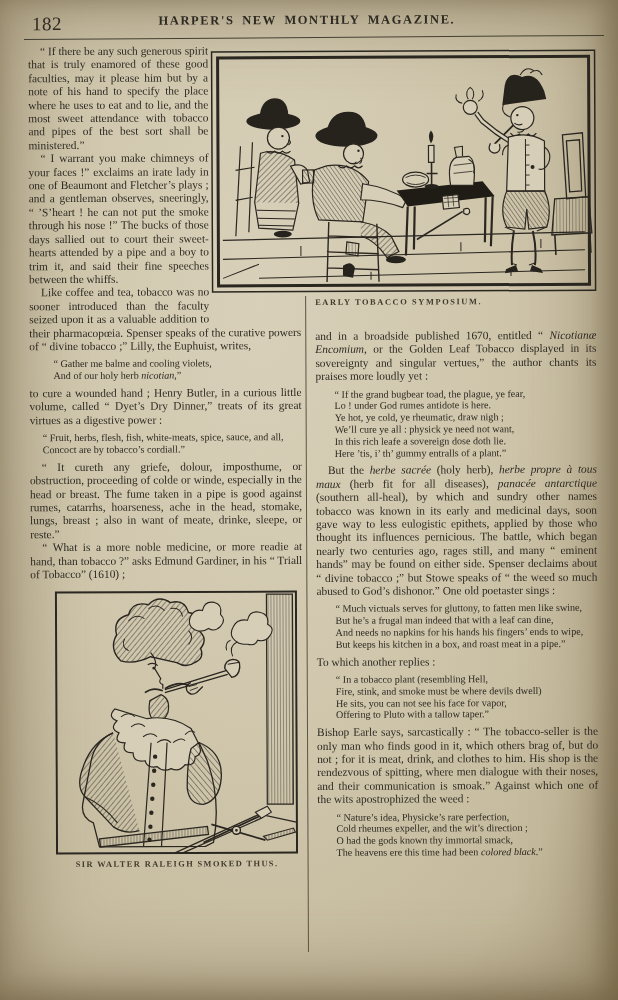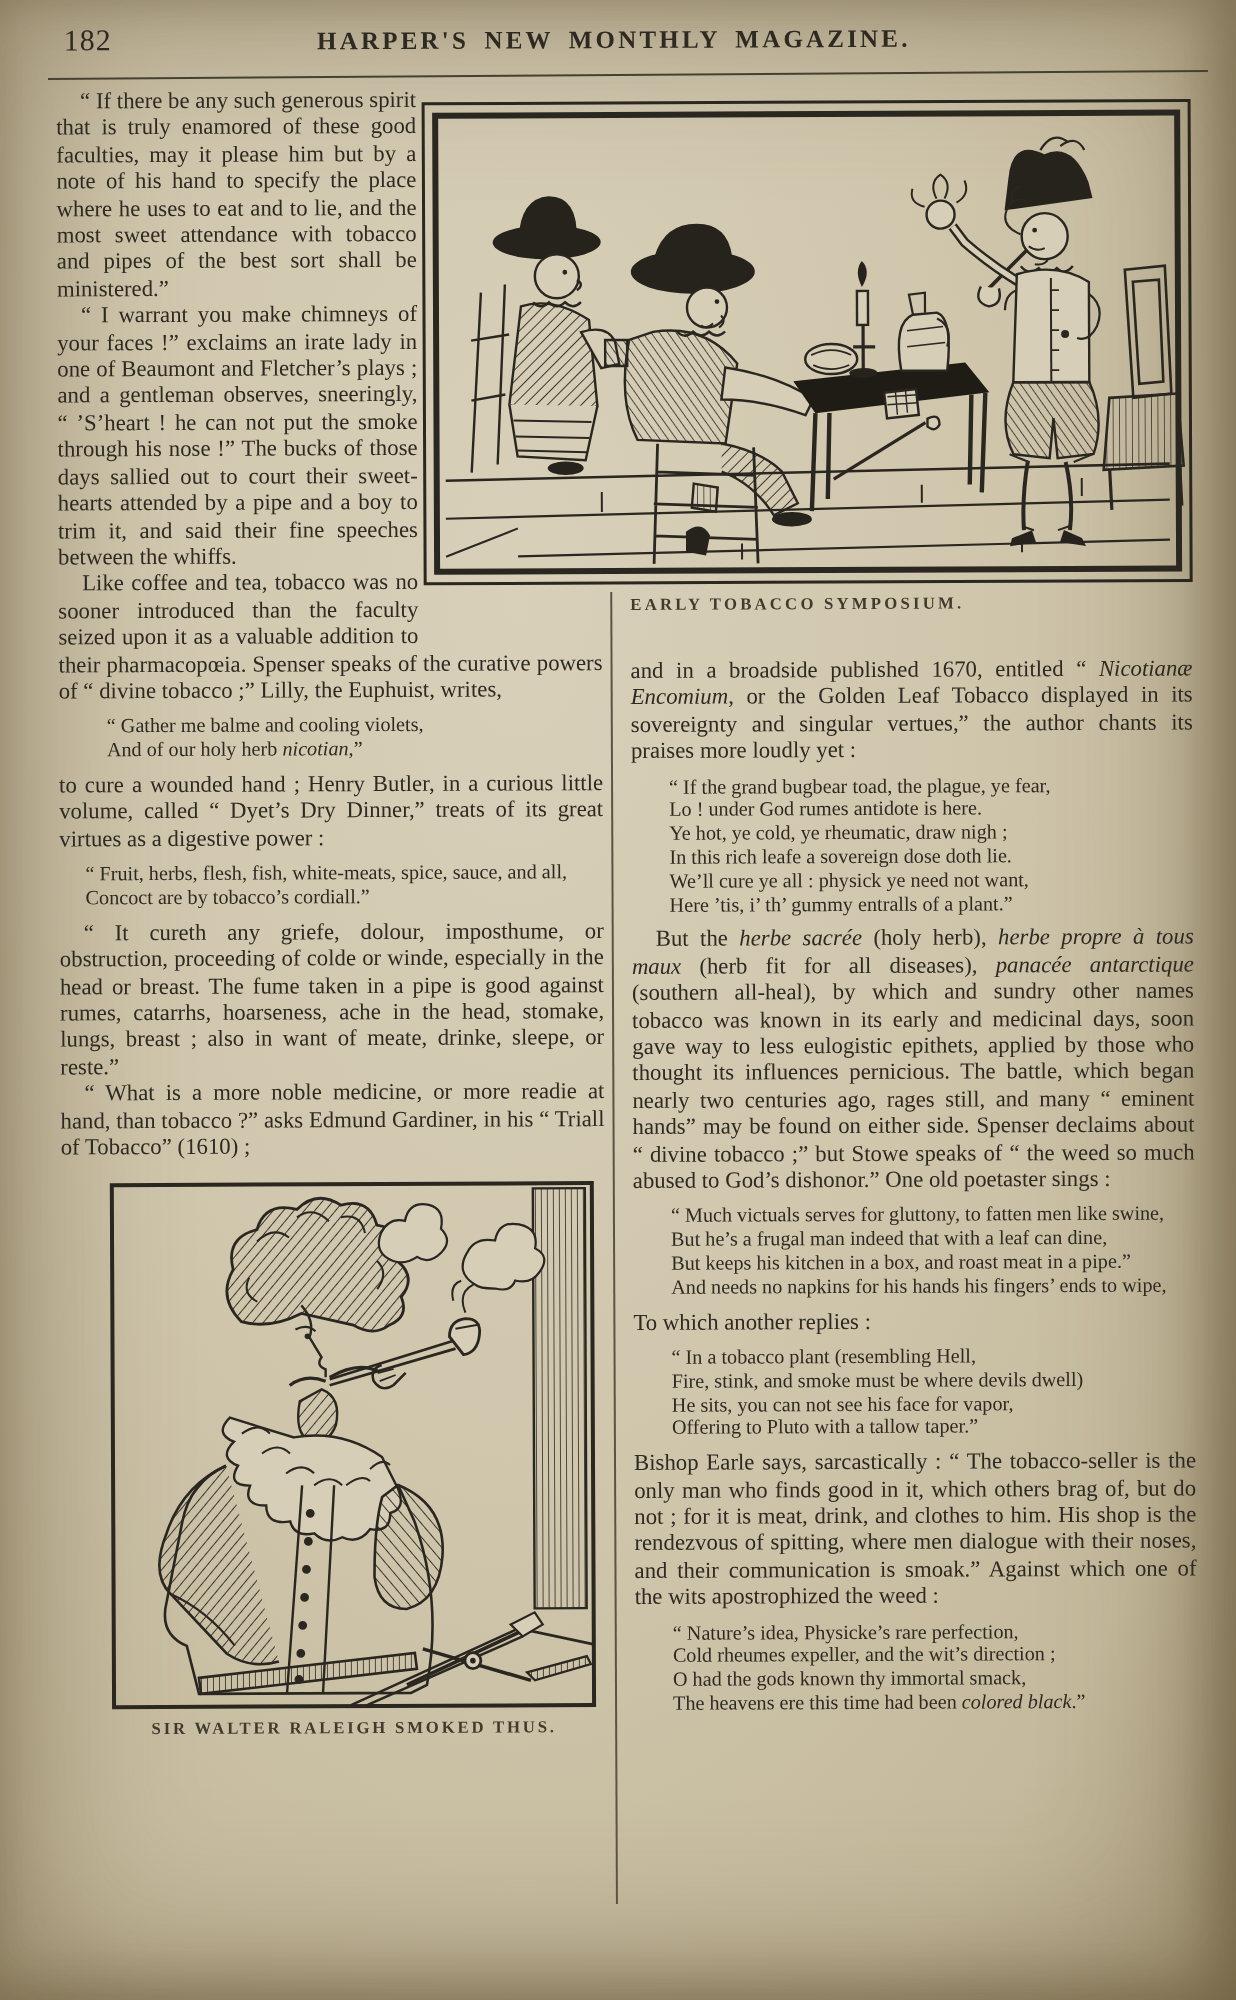--- a/index.html
+++ b/index.html
@@ -13,21 +13,21 @@
     background:
       radial-gradient(ellipse at 42% 30%, #d8d0b9 0%, #cfc6ac 45%, #c4b99c 78%, #ac9f7f 100%);
   }
   .paper::after {
     content:""; position:absolute; inset:0; pointer-events:none;
     box-shadow: inset 0 0 70px 22px rgba(96,80,48,.38), inset -14px 0 24px rgba(80,66,38,.30), inset 0 -12px 26px rgba(80,66,38,.22);
   }
   .page-inner { position:absolute; inset:0; transform:rotate(-0.25deg); color:#2e2a22; }
 
   
-  .pagenum { position:absolute; top:12px; left:34px; font-size:15px; letter-spacing:.5px; }
+  .pagenum { position:absolute; top:12px; left:34px; font-size:19px; letter-spacing:.5px; }
   .masthead { position:absolute; top:13px; left:0; width:100%; text-align:center; font-size:12.5px; font-weight:bold; letter-spacing:1.6px; word-spacing:3px; }
   .header-rule { position:absolute; top:37px; left:26px; right:12px; height:1.4px; background:#454032; transform:rotate(-.15deg); }
 
   
   .col-rule { position:absolute; left:306px; top:296px; height:656px; width:1px; background:#5b5442; }
   .col-left  { position:absolute; left:30px;  top:44px; width:272px; }
   .col-right { position:absolute; left:316px; top:44px; width:281px; }
 
   p.body { margin:0; font-size:11.4px; line-height:13.4px; text-align:justify; }
   p.body.indent { text-indent:12px; }
@@ -276,30 +276,30 @@
     <div class="raleigh-caption">SIR WALTER RALEIGH SMOKED THUS.</div>
   </div>
 
   <div class="col-right">
     <div class="right-top-spacer"></div>
     <p class="body">and in a broadside published 1670, entitled “ <i>Nicotianæ Encomium</i>, or the Golden Leaf Tobacco displayed in its sovereignty and singular vertues,” the author chants its praises more loudly yet :</p>
     <div class="verse">
       <div class="vline">“ If the grand bugbear toad, the plague, ye fear,</div>
       <div class="vline">Lo !  under God rumes antidote is here.</div>
       <div class="vline">Ye hot, ye cold, ye rheumatic, draw nigh ;</div>
+      <div class="vline">We’ll cure ye all :  physick ye need not want,</div>
       <div class="vline">In this rich leafe a sovereign dose doth lie.</div>
-      <div class="vline">We’ll cure ye all :  physick ye need not want,</div>
       <div class="vline">Here ’tis, i’ th’ gummy entralls of a plant.”</div>
     </div>
     <p class="body indent">But the <i>herbe sacrée</i> (holy herb), <i>herbe propre à tous maux</i> (herb fit for all diseases), <i>panacée antarctique</i> (southern all-heal), by which and sundry other names tobacco was known in its early and medicinal days, soon gave way to less eulogistic epithets, applied by those who thought its influences pernicious.  The battle, which began nearly two centuries ago, rages still, and many “ eminent hands” may be found on either side.  Spenser declaims about “ divine tobacco ;” but Stowe speaks of “ the weed so much abused to God’s dishonor.”  One old poetaster sings :</p>
     <div class="verse">
       <div class="vline">“ Much victuals serves for gluttony, to fatten men like swine,</div>
       <div class="vline">But he’s a frugal man indeed that with a leaf can dine,</div>
+      <div class="vline">And needs no napkins for his hands his fingers’ ends to wipe,</div>
       <div class="vline">But keeps his kitchen in a box, and roast meat in a pipe.”</div>
-      <div class="vline">And needs no napkins for his hands his fingers’ ends to wipe,</div>
     </div>
     <p class="body">To which another replies :</p>
     <div class="verse">
       <div class="vline">“ In a tobacco plant (resembling Hell,</div>
       <div class="vline">Fire, stink, and smoke must be where devils dwell)</div>
       <div class="vline">He sits, you can not see his face for vapor,</div>
       <div class="vline">Offering to Pluto with a tallow taper.”</div>
     </div>
     <p class="body">Bishop Earle says, sarcastically :  “ The tobacco-seller is the only man who finds good in it, which others brag of, but do not ;  for it is meat, drink, and clothes to him.  His shop is the rendezvous of spitting, where men dialogue with their noses, and their communication is smoak.”  Against which one of the wits apostrophized the weed :</p>
     <div class="verse">

